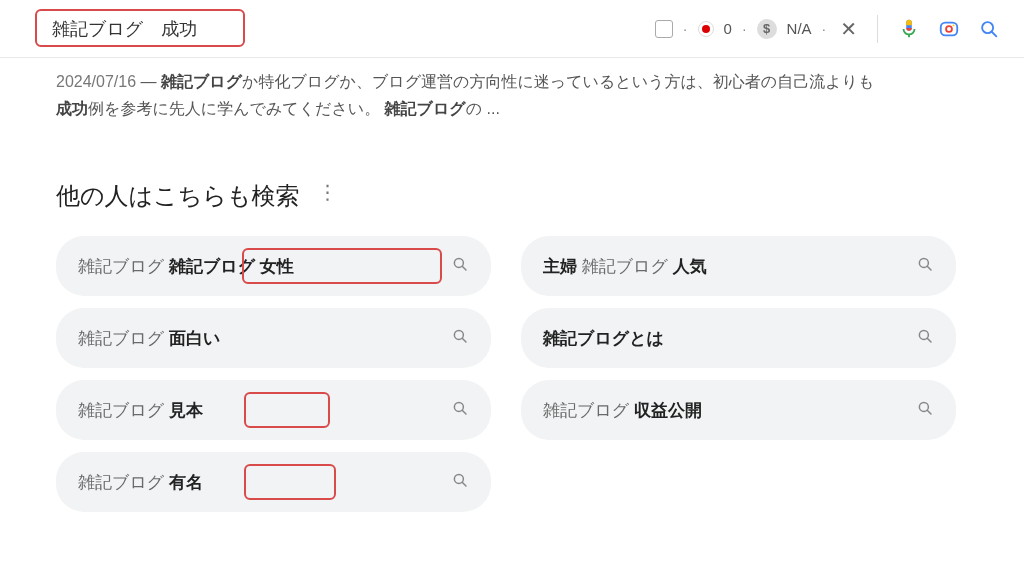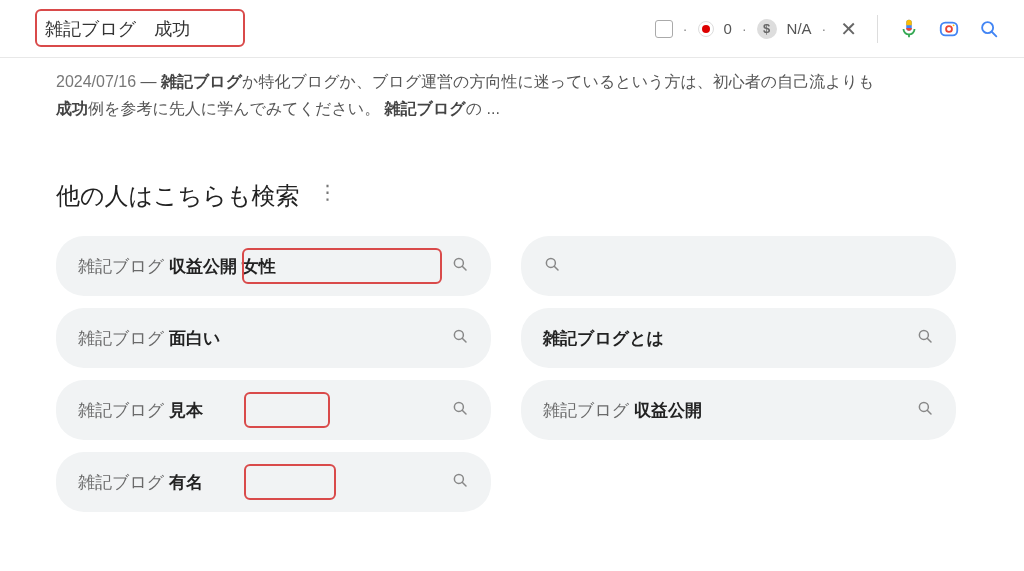--- a/index.html
+++ b/index.html
@@ -19,21 +19,21 @@
       align-items: center;
       padding: 0 20px 0 35px;
     }
     .search-input-wrapper {
       position: relative;
       flex: 0 0 auto;
     }
     .search-text {
       font-size: 18px;
       color: #333;
-      padding: 6px 10px;
+      padding: 6px 17px;
     }
     .search-highlight-box {
       position: absolute;
       top: -2px;
       left: 0;
       width: 210px;
       height: 38px;
       border: 2px solid #d94a4a;
       border-radius: 6px;
       pointer-events: none;
@@ -214,28 +214,29 @@
     <span class="date">2024/07/16</span><span> — </span><b>雑記ブログ</b><span>か特化ブログか、ブログ運営の方向性に迷っているという方は、初心者の自己流よりも</span><b>成功</b><span>例を参考に先人に学んでみてください。 </span><b>雑記ブログ</b><span>の ...</span>
   </div>
 
   <div class="related-header">
     <div class="related-title">他の人はこちらも検索</div>
     <div class="dots-more">⋮</div>
   </div>
 
   <div class="related-grid" id="related-grid">
       <div class="related-item">
-        <span class="related-text">雑記ブログ <b>収益公開 女性</b></span>
+        <span class="related-text">雑記ブログ <b>雑記ブログ 女性</b></span>
         <span class="related-mag"><svg width="18" height="18" viewBox="0 0 24 24">
             <circle cx="10.5" cy="10.5" r="6" fill="none" stroke="#888" stroke-width="2"></circle>
             <line x1="15" y1="15" x2="20" y2="20" stroke="#888" stroke-width="2" stroke-linecap="round"></line>
           </svg></span>
         <div class="hl-box hl1"></div>
       </div>
       <div class="related-item">
+        <span class="related-text"><b>主婦</b> 雑記ブログ <b>人気</b></span>
         <span class="related-mag"><svg width="18" height="18" viewBox="0 0 24 24">
             <circle cx="10.5" cy="10.5" r="6" fill="none" stroke="#888" stroke-width="2"></circle>
             <line x1="15" y1="15" x2="20" y2="20" stroke="#888" stroke-width="2" stroke-linecap="round"></line>
           </svg></span>
       </div>
       <div class="related-item">
         <span class="related-text">雑記ブログ <b>面白い</b></span>
         <span class="related-mag"><svg width="18" height="18" viewBox="0 0 24 24">
             <circle cx="10.5" cy="10.5" r="6" fill="none" stroke="#888" stroke-width="2"></circle>
             <line x1="15" y1="15" x2="20" y2="20" stroke="#888" stroke-width="2" stroke-linecap="round"></line>

